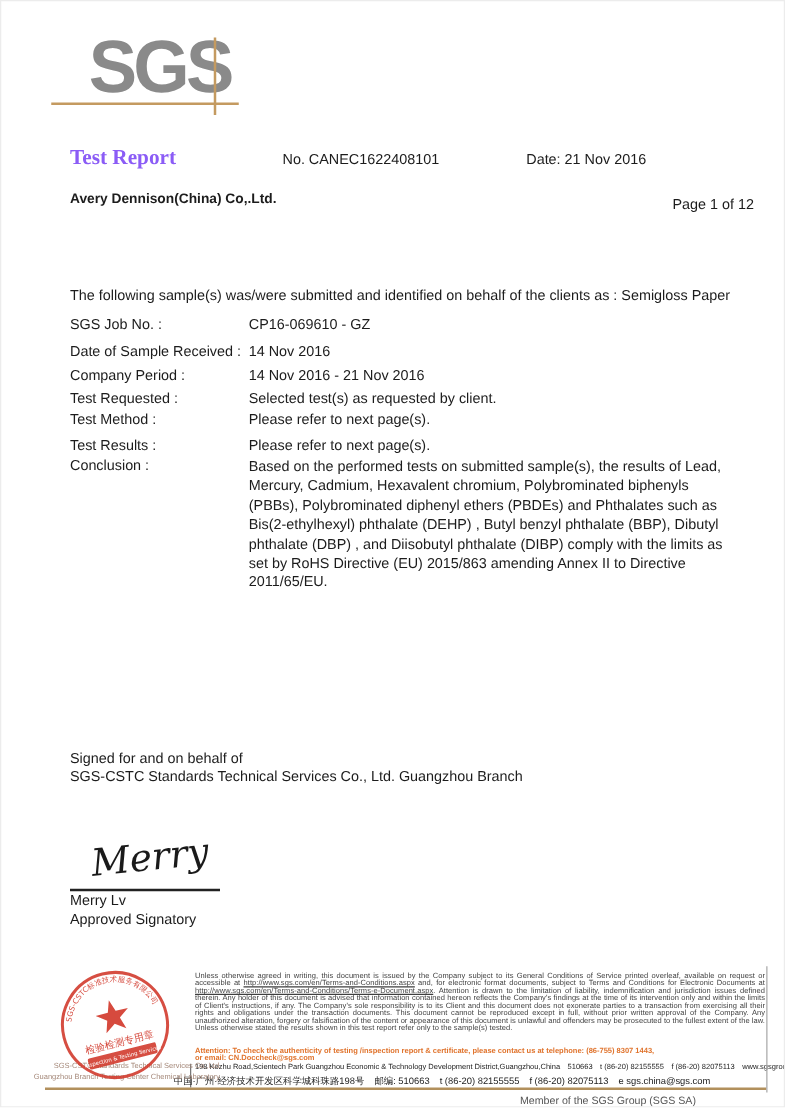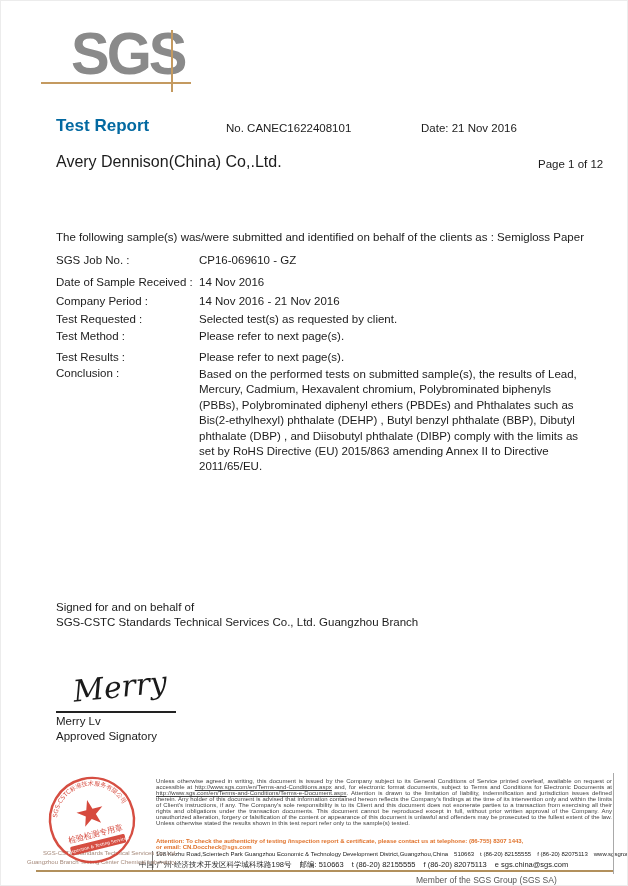--- a/index.html
+++ b/index.html
@@ -8,26 +8,26 @@
     font-family:"Liberation Sans","DejaVu Sans",sans-serif;color:#1c1c1c;
     overflow:hidden;border:1px solid #ececec;box-sizing:border-box;
   }
   .abs{position:absolute;}
   
   .logo-text{left:70px;top:24px;font-size:58px;font-weight:700;color:#8a8a8a;
     letter-spacing:-3px;line-height:1;transform:scaleY(1.02);}
   .logo-hline{left:40px;top:81px;width:150px;height:2px;background:#c49a60;}
   .logo-vline{left:170px;top:29px;width:2px;height:62px;background:#c49a60;}
   
-  .title{left:55px;top:115px;font-size:17px;font-weight:700;color:#0369a1;}
+  .title{left:55px;top:115px;font-size:17px;font-weight:700;color:#8b5cf6;font-family:Liberation Serif, serif;}
   .report-no{left:225px;top:121px;font-size:11.5px;text-align:center;}
   .date{left:420px;top:121px;font-size:11.5px;}
   .pageinfo{left:537px;top:121px;font-size:11.5px;margin-top:36px;}
   
-  .client-name{left:55px;top:152px;font-size:16px;}
+  .client-name{left:55px;top:152px;font-size:11px;font-weight:bold;}
   .client-addr{left:55px;top:170px;font-size:11.5px;}
   .sample-line{left:55px;top:230px;font-size:11.5px;width:545px;}
   
   .flabel{left:55px;font-size:11.5px;}
   .fvalue{left:198px;font-size:11.5px;}
   .r0{top:253px}.r1{top:275px}.r2{top:294px}.r3{top:312px}.r4{top:329px}.r5{top:350px}
   .conc-label{left:55px;top:366px;font-size:11.5px;}
   .conc-text{left:198px;top:366px;width:394px;font-size:11.5px;line-height:15.4px;}
   
   .signed1{left:55px;top:600px;font-size:11.5px;}

